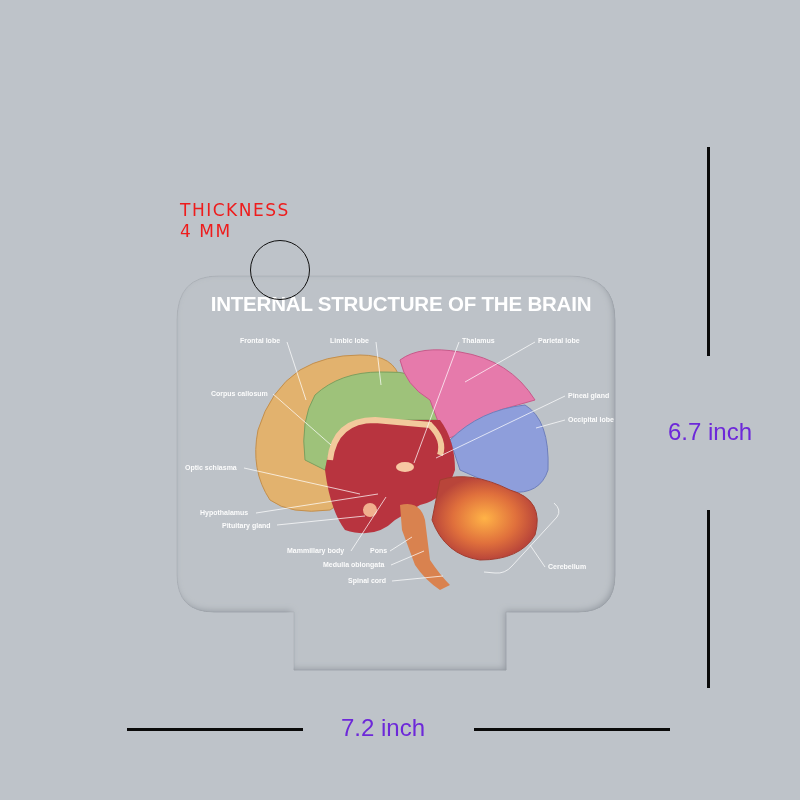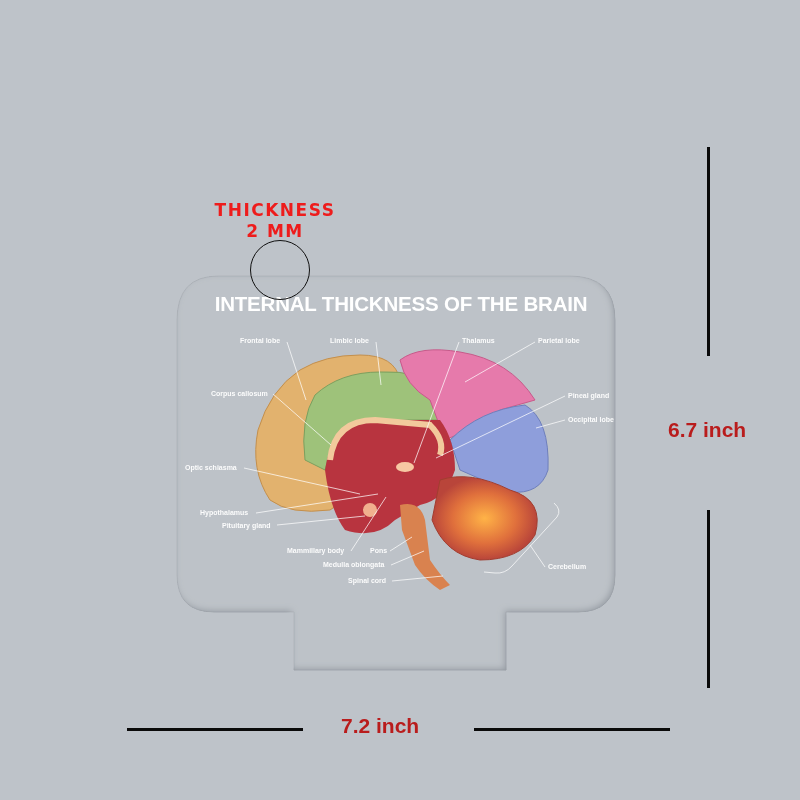--- a/index.html
+++ b/index.html
@@ -1,31 +1,31 @@
 <!DOCTYPE html>
 <html><head>
 <meta charset="utf-8">
 <style>
   html,body{margin:0;padding:0;}
   body{width:800px;height:800px;background:#bec3c9;position:relative;overflow:hidden;font-family:"Liberation Sans",sans-serif;}
   .abs{position:absolute;}
-  .thick{left:180px;top:200px;width:190px;text-align:center;color:#ee1c1c;font-weight:bold;font-size:17px;letter-spacing:1.5px;line-height:21px;font-family:"DejaVu Sans",sans-serif;}
+  .thick{left:180px;top:200px;width:190px;text-align:left;color:#ee1c1c;font-weight:normal;font-size:17px;letter-spacing:1.5px;line-height:21px;font-family:"DejaVu Sans",sans-serif;}
   .hole{left:250px;top:240px;width:58px;height:58px;border:1.6px solid #111;border-radius:50%;z-index:5;}
   .card{left:0;top:0;width:800px;height:800px;}
   .title{left:176px;top:292px;width:450px;text-align:center;color:#fff;font-weight:bold;font-size:20.5px;letter-spacing:-0.2px;}
   .lbl{color:#fff;font-size:7px;font-weight:bold;white-space:nowrap;opacity:.95;}
-  .dim{color:#b91c1c;font-size:21px;font-weight:bold;}
+  .dim{color:#6d28d9;font-size:24px;}
   .line{background:#0a0a0a;}
 </style>
 </head>
 <body>
 
 <div class="abs thick">
   <div>THICKNESS</div>
-  <div>2 MM</div>
+  <div>4 MM</div>
 </div>
 
 <div class="abs hole"></div>
 
 <svg class="abs card" viewBox="0 0 800 800">
   <defs>
     <filter id="sh" x="-10%" y="-10%" width="120%" height="120%">
       <feGaussianBlur in="SourceAlpha" stdDeviation="3"></feGaussianBlur>
       <feOffset dx="-2" dy="-2"></feOffset>
       <feComposite in2="SourceAlpha" operator="arithmetic" k2="-1" k3="1" result="inner"></feComposite>
@@ -79,21 +79,21 @@
     <line x1="277" y1="525" x2="365" y2="516"></line>
     <line x1="351" y1="551" x2="386" y2="497"></line>
     <line x1="390" y1="551" x2="412" y2="537"></line>
     <line x1="391" y1="565" x2="424" y2="551"></line>
     <line x1="392" y1="581" x2="443" y2="576"></line>
     <path d="M554 503 Q562 510 557 517 L512 566 Q505 574 495 573 L484 572"></path>
     <line x1="530" y1="545" x2="545" y2="567"></line>
   </g>
 </svg>
 
-<div class="abs title">INTERNAL THICKNESS OF THE BRAIN</div>
+<div class="abs title">INTERNAL STRUCTURE OF THE BRAIN</div>
 
 <div class="abs lbl" style="left:240px;top:337px">Frontal lobe</div>
 <div class="abs lbl" style="left:330px;top:337px">Limbic lobe</div>
 <div class="abs lbl" style="left:462px;top:337px">Thalamus</div>
 <div class="abs lbl" style="left:538px;top:337px">Parietal lobe</div>
 <div class="abs lbl" style="left:211px;top:390px">Corpus callosum</div>
 <div class="abs lbl" style="left:568px;top:392px">Pineal gland</div>
 <div class="abs lbl" style="left:568px;top:416px">Occipital lobe</div>
 <div class="abs lbl" style="left:185px;top:464px">Optic schiasma</div>
 <div class="abs lbl" style="left:200px;top:509px">Hypothalamus</div>

